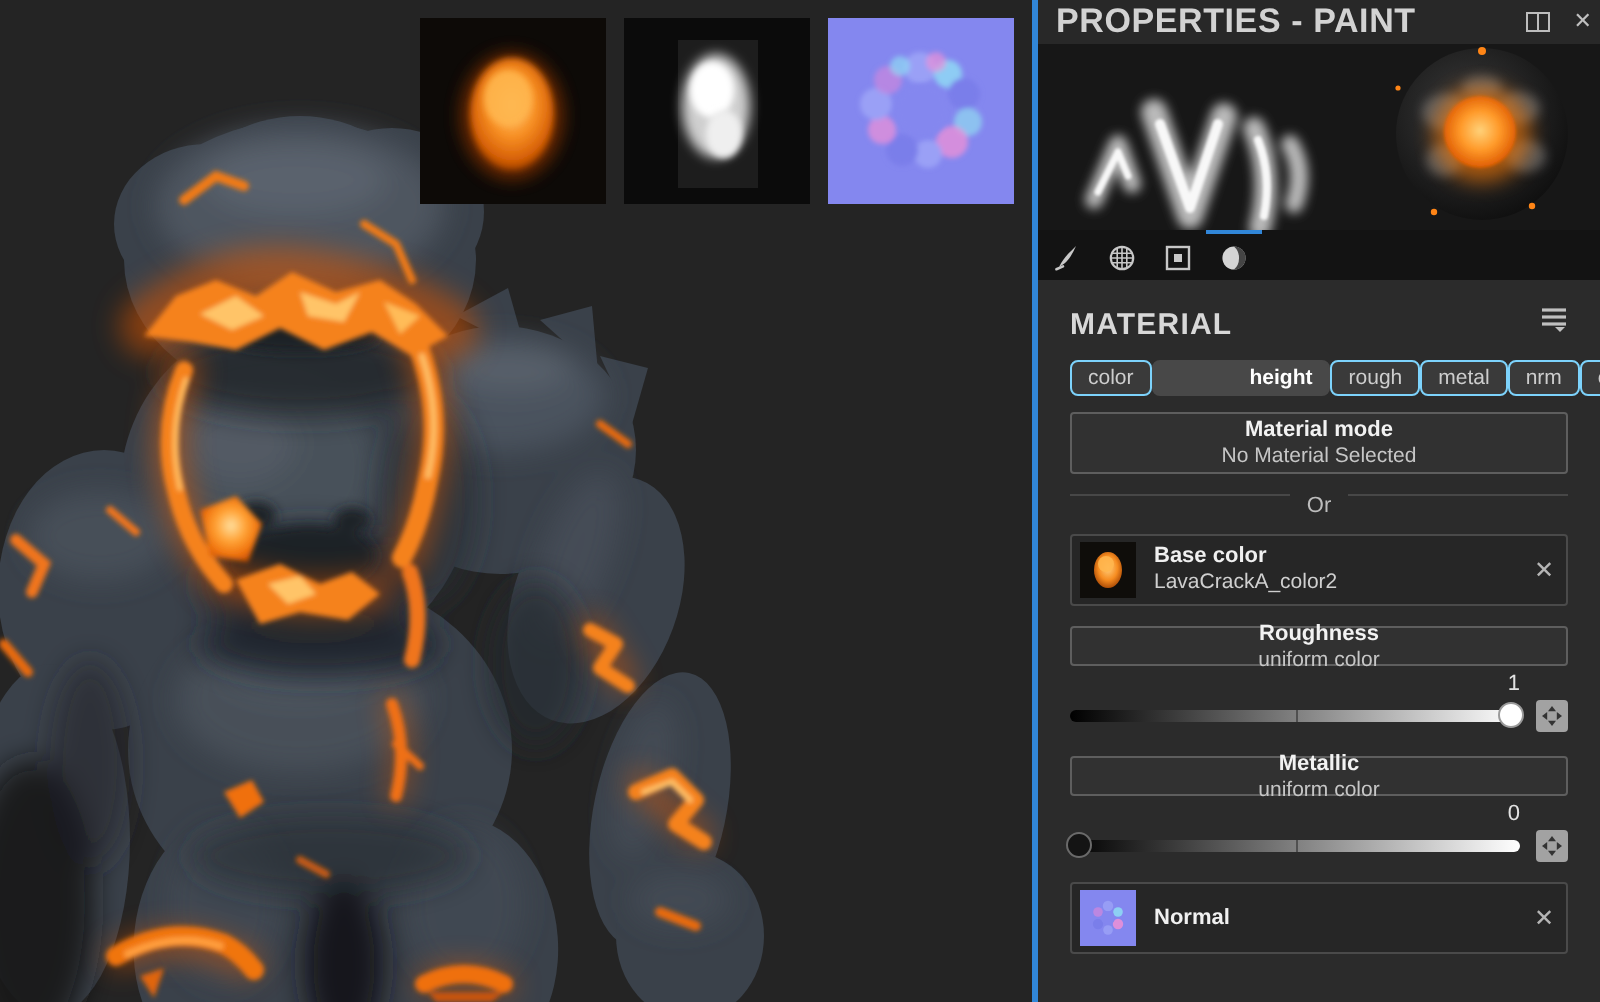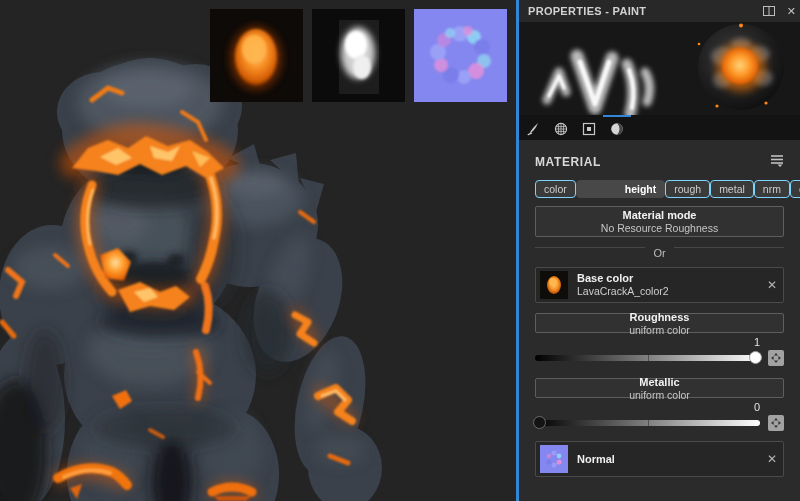--- a/index.html
+++ b/index.html
@@ -13,37 +13,37 @@
   .map-thumbs { position:absolute; left:210px; top:9px; display:flex; gap:9px; }
   .map-thumb { width:93px; height:93px; position:relative; overflow:hidden; background:#0c0c0c; }
   .map-thumb svg { display:block; }
 
   
   .splitter { position:absolute; left:516px; top:0; width:3px; height:501px; background:#3186d8; }
 
   
   .panel { position:absolute; left:519px; top:0; width:281px; height:501px; background:#2b2b2b; overflow:hidden; }
   .panel-header { height:22px; background:#282828; display:flex; align-items:center; padding:0 6px 0 9px; }
-  .panel-title { font-size:11px; font-weight:bold; color:#d2d2d2; letter-spacing:.3px; flex:1; }
+  .panel-title { font-size:17px; font-weight:bold; color:#d2d2d2; letter-spacing:.3px; flex:1; }
   .hdr-icons { display:flex; align-items:center; gap:10px; }
   .hdr-icons svg { display:block; }
   .hdr-close { color:#c0c0c0; font-size:11px; line-height:1; transform:translateX(2px); }
 
   .preview-strip { position:relative; height:93px; background:#171717; border-bottom:1px solid #101010; }
   .preview-strip svg { display:block; }
 
   .tab-bar { height:25px; background:#131313; display:flex; align-items:stretch; }
   .tab { width:28px; display:flex; align-items:center; justify-content:center; border-top:2px solid transparent; }
   .tab.active { border-top:2px solid #3186d8; }
   .tab svg { display:block; }
 
   .content { padding:0 16px; }
 
   .section-row { margin-top:13px; display:flex; align-items:center; }
-  .section-label { flex:1; font-size:12px; font-weight:bold; color:#d8d8d8; letter-spacing:.6px; }
+  .section-label { flex:1; font-size:15px; font-weight:bold; color:#d8d8d8; letter-spacing:.6px; }
 
   .channels { margin-top:9px; display:flex; justify-content:space-between; }
   .chan-btn { height:18px; padding:0 8px; display:flex; align-items:center; font-size:10.5px; color:#cdcdcd;
               background:#3a3a3a; border:1px solid #7dd3fc; border-radius:4px; }
   .chan-btn.active { background:#484848; border-color:#484848; color:#ffffff; font-weight:bold;padding-left:48px; }
 
   .big-btn { margin-top:8px; border:1px solid #5e5e5e; border-radius:2px; background:#313131;
              display:flex; flex-direction:column; align-items:center; justify-content:center; }
   .big-btn .t1 { font-size:11px; font-weight:bold; color:#f2f2f2; line-height:14px; }
   .big-btn .t2 { font-size:10.5px; color:#c6c6c6; line-height:13px; }
@@ -414,21 +414,21 @@
         <div class="chan-btn">color</div>
         <div class="chan-btn active">height</div>
         <div class="chan-btn">rough</div>
         <div class="chan-btn">metal</div>
         <div class="chan-btn">nrm</div>
         <div class="chan-btn">emiss</div>
       </div>
 
       <div class="big-btn mode-btn">
         <span class="t1">Material mode</span>
-        <span class="t2">No Resource Roughness</span>
+        <span class="t2">No Material Selected</span>
       </div>
 
       <div class="or-row">
         <span class="line"></span>
         <span class="or-text">Or</span>
         <span class="line"></span>
       </div>
 
       <div class="res-row">
         <span class="res-thumb">

